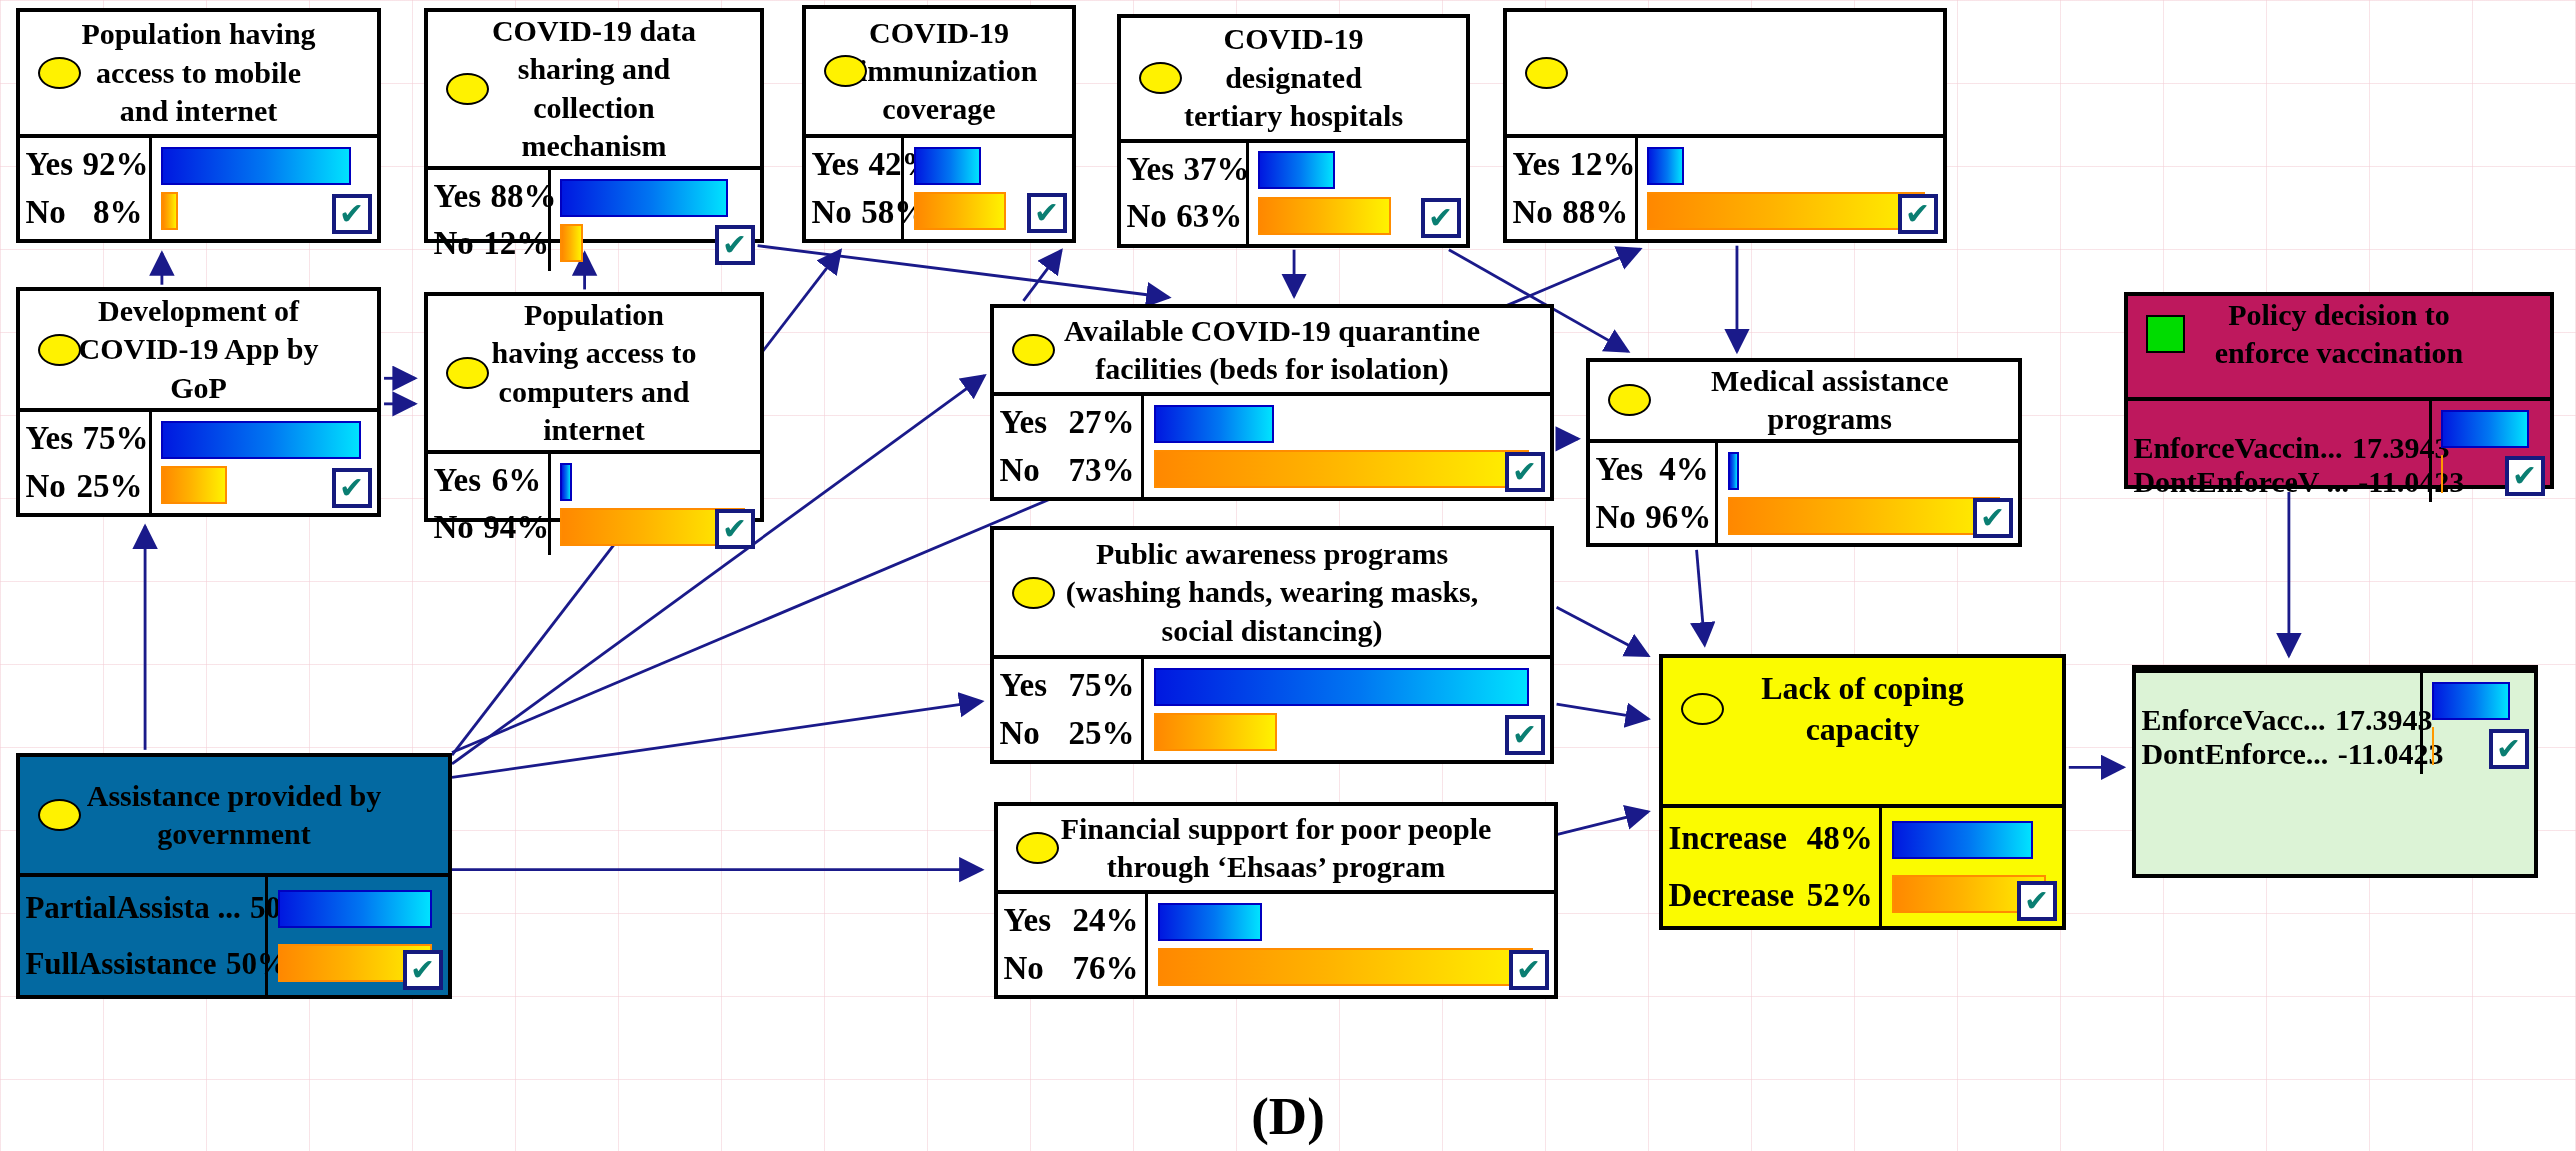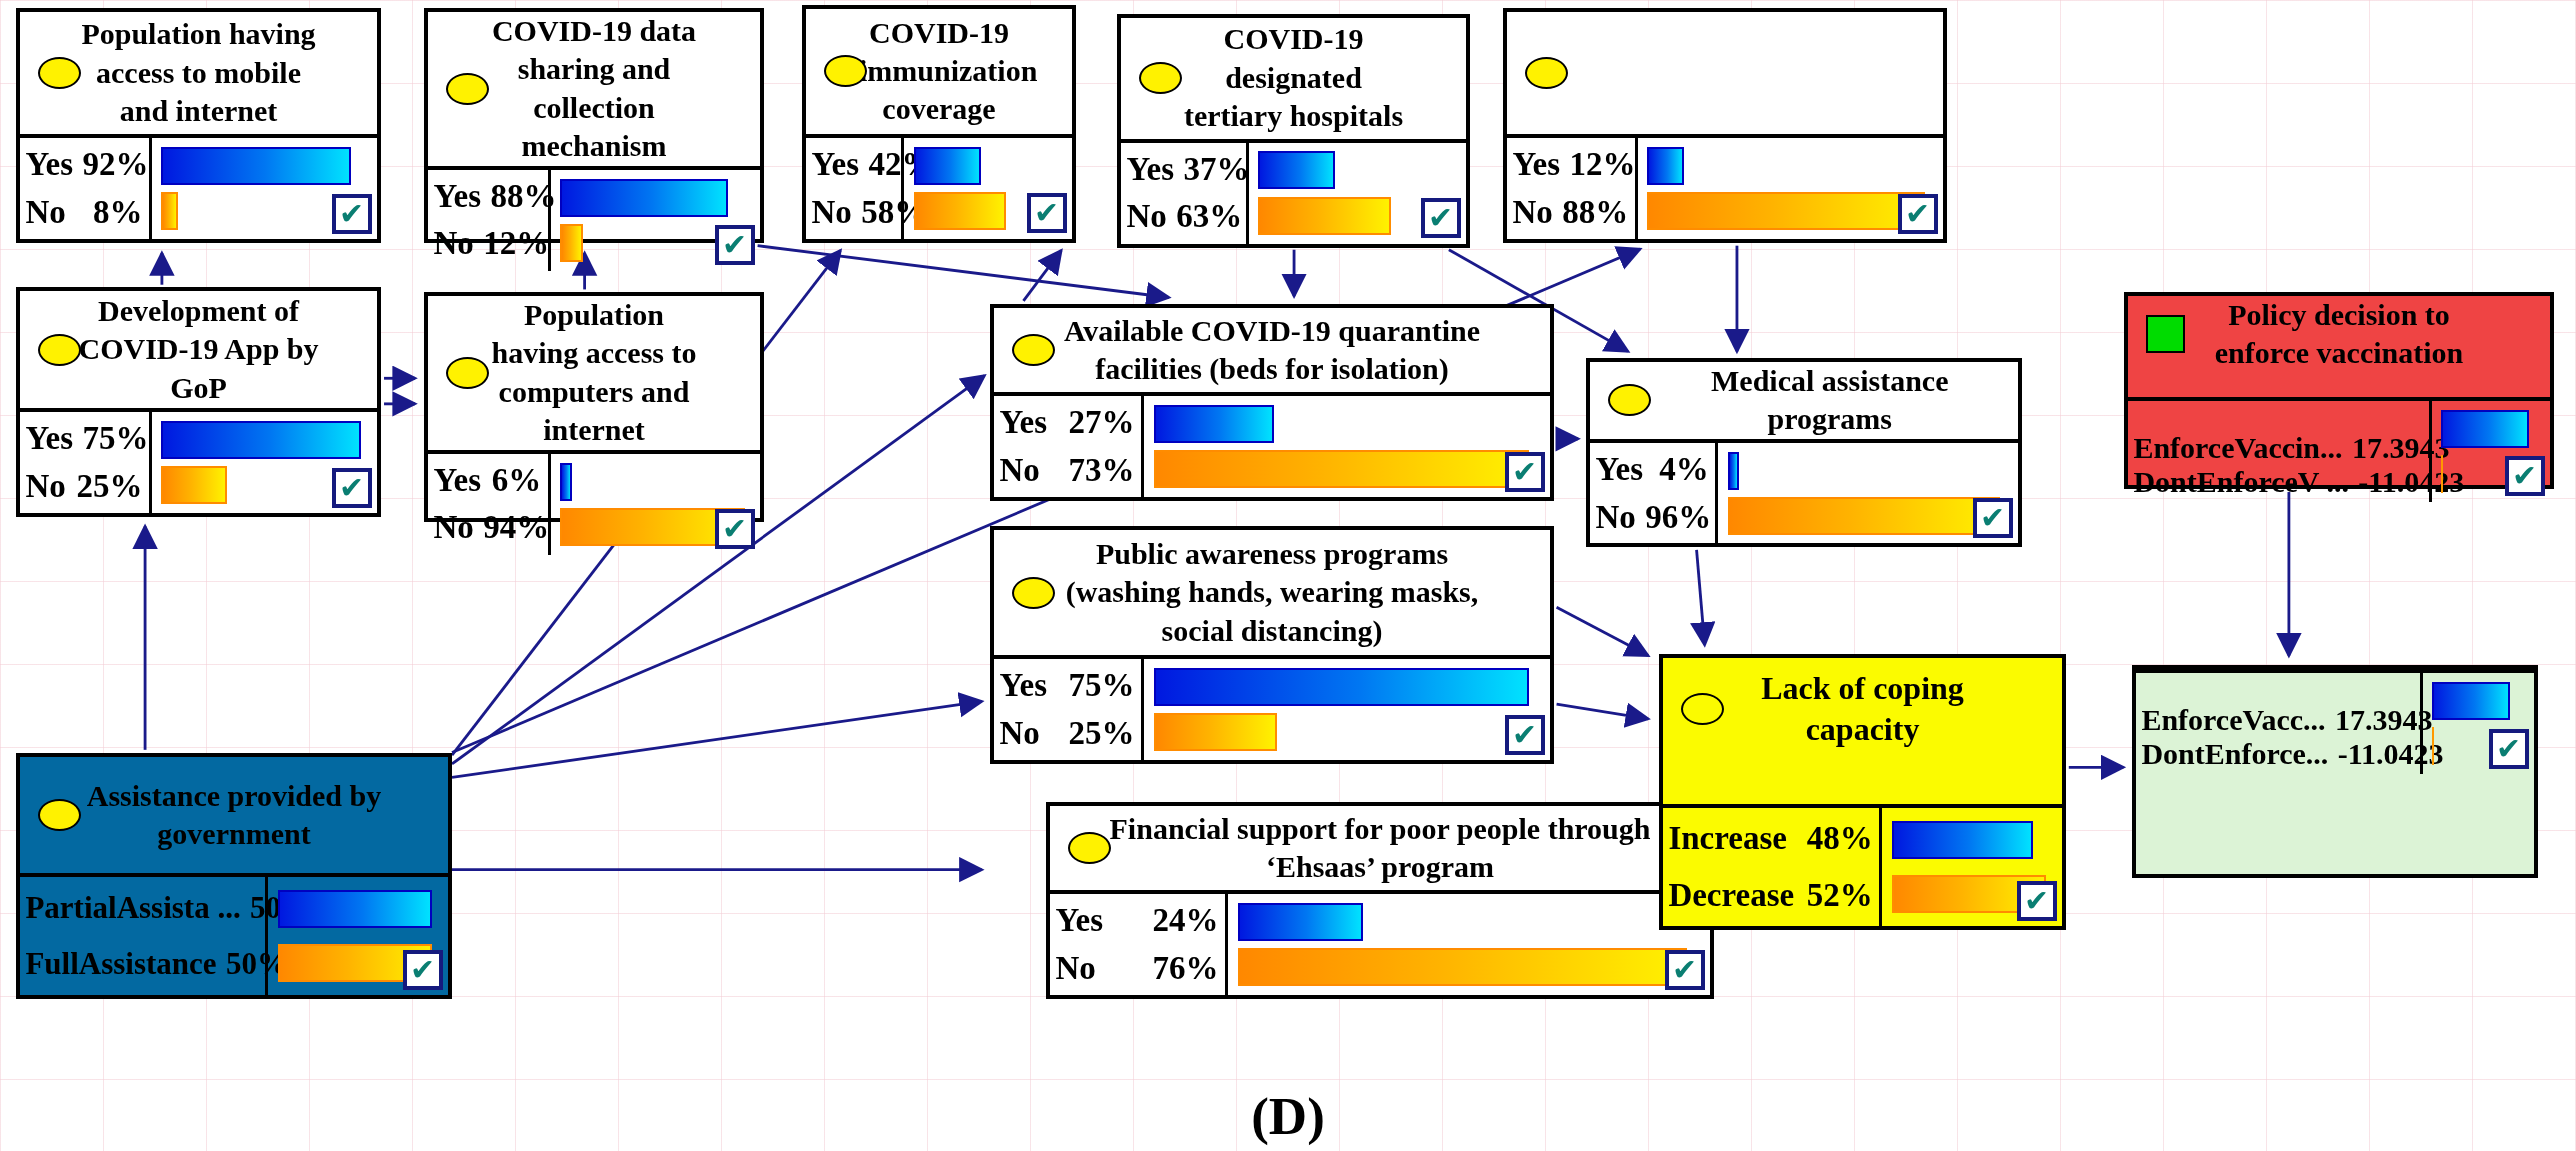--- a/index.html
+++ b/index.html
@@ -51,21 +51,21 @@
   .bar.blue{background:linear-gradient(90deg,#0018E0 0%,#0077F2 55%,#00E2FF 100%);border:2.7px solid #0000C0;}
   .bar.orange{background:linear-gradient(90deg,#FF8800 0%,#FFB300 45%,#FFF200 100%);border:2px solid #FF8C00;}
   .cb{
     position:absolute;right:5.4px;bottom:5.4px;width:32px;height:32px;background:#fff;
     border:4px solid #151A7E;color:#0A7E72;font-size:30px;font-weight:bold;
     display:flex;align-items:center;justify-content:center;line-height:1;
     font-family:"DejaVu Sans",sans-serif;
   }
   .n-blue{background:#0369a1;}
   .n-yellow{background:#FBFB00;gap:44px;}
-  .n-khaki{background:#ef4444;gap:24px;}
+  .n-khaki{background:#be185d;gap:24px;}
   .n-green{background:#DCF3D6;}
   .n-blue .labels,.n-yellow .labels,.n-khaki .labels,.n-green .labels{border-right-color:#000;}
   #caption{
     position:absolute;left:50%;bottom:5.4px;transform:translateX(-50%);
     font-size:53px;font-weight:bold;color:#000;
   }
 </style>
 </head>
 <body>
 
@@ -429,21 +429,21 @@
           <div class="bar blue" style="width: 96%;"></div>
         </div>
       <div class="bslot">
           <div class="bar orange" style="width: 96%;"></div>
         </div>
       <span class="cb">✔</span>
     </div>
   </div>
 </div>
 
-<div class="node" style="left:1046px;top:802px;width:668px;height:197px">
+<div class="node" style="left:994px;top:802px;width:564px;height:197px">
   <div class="ntitle">
     <span class="icon chance"></span>
     <div class="ttext">Financial support for poor people through ‘Ehsaas’ program</div>
   </div>
   <div class="nrows">
     <div class="labels" style="width:27%">
       <div class="state">
           <span class="sl">Yes</span>
           <span class="sv">24%</span>
         </div>

